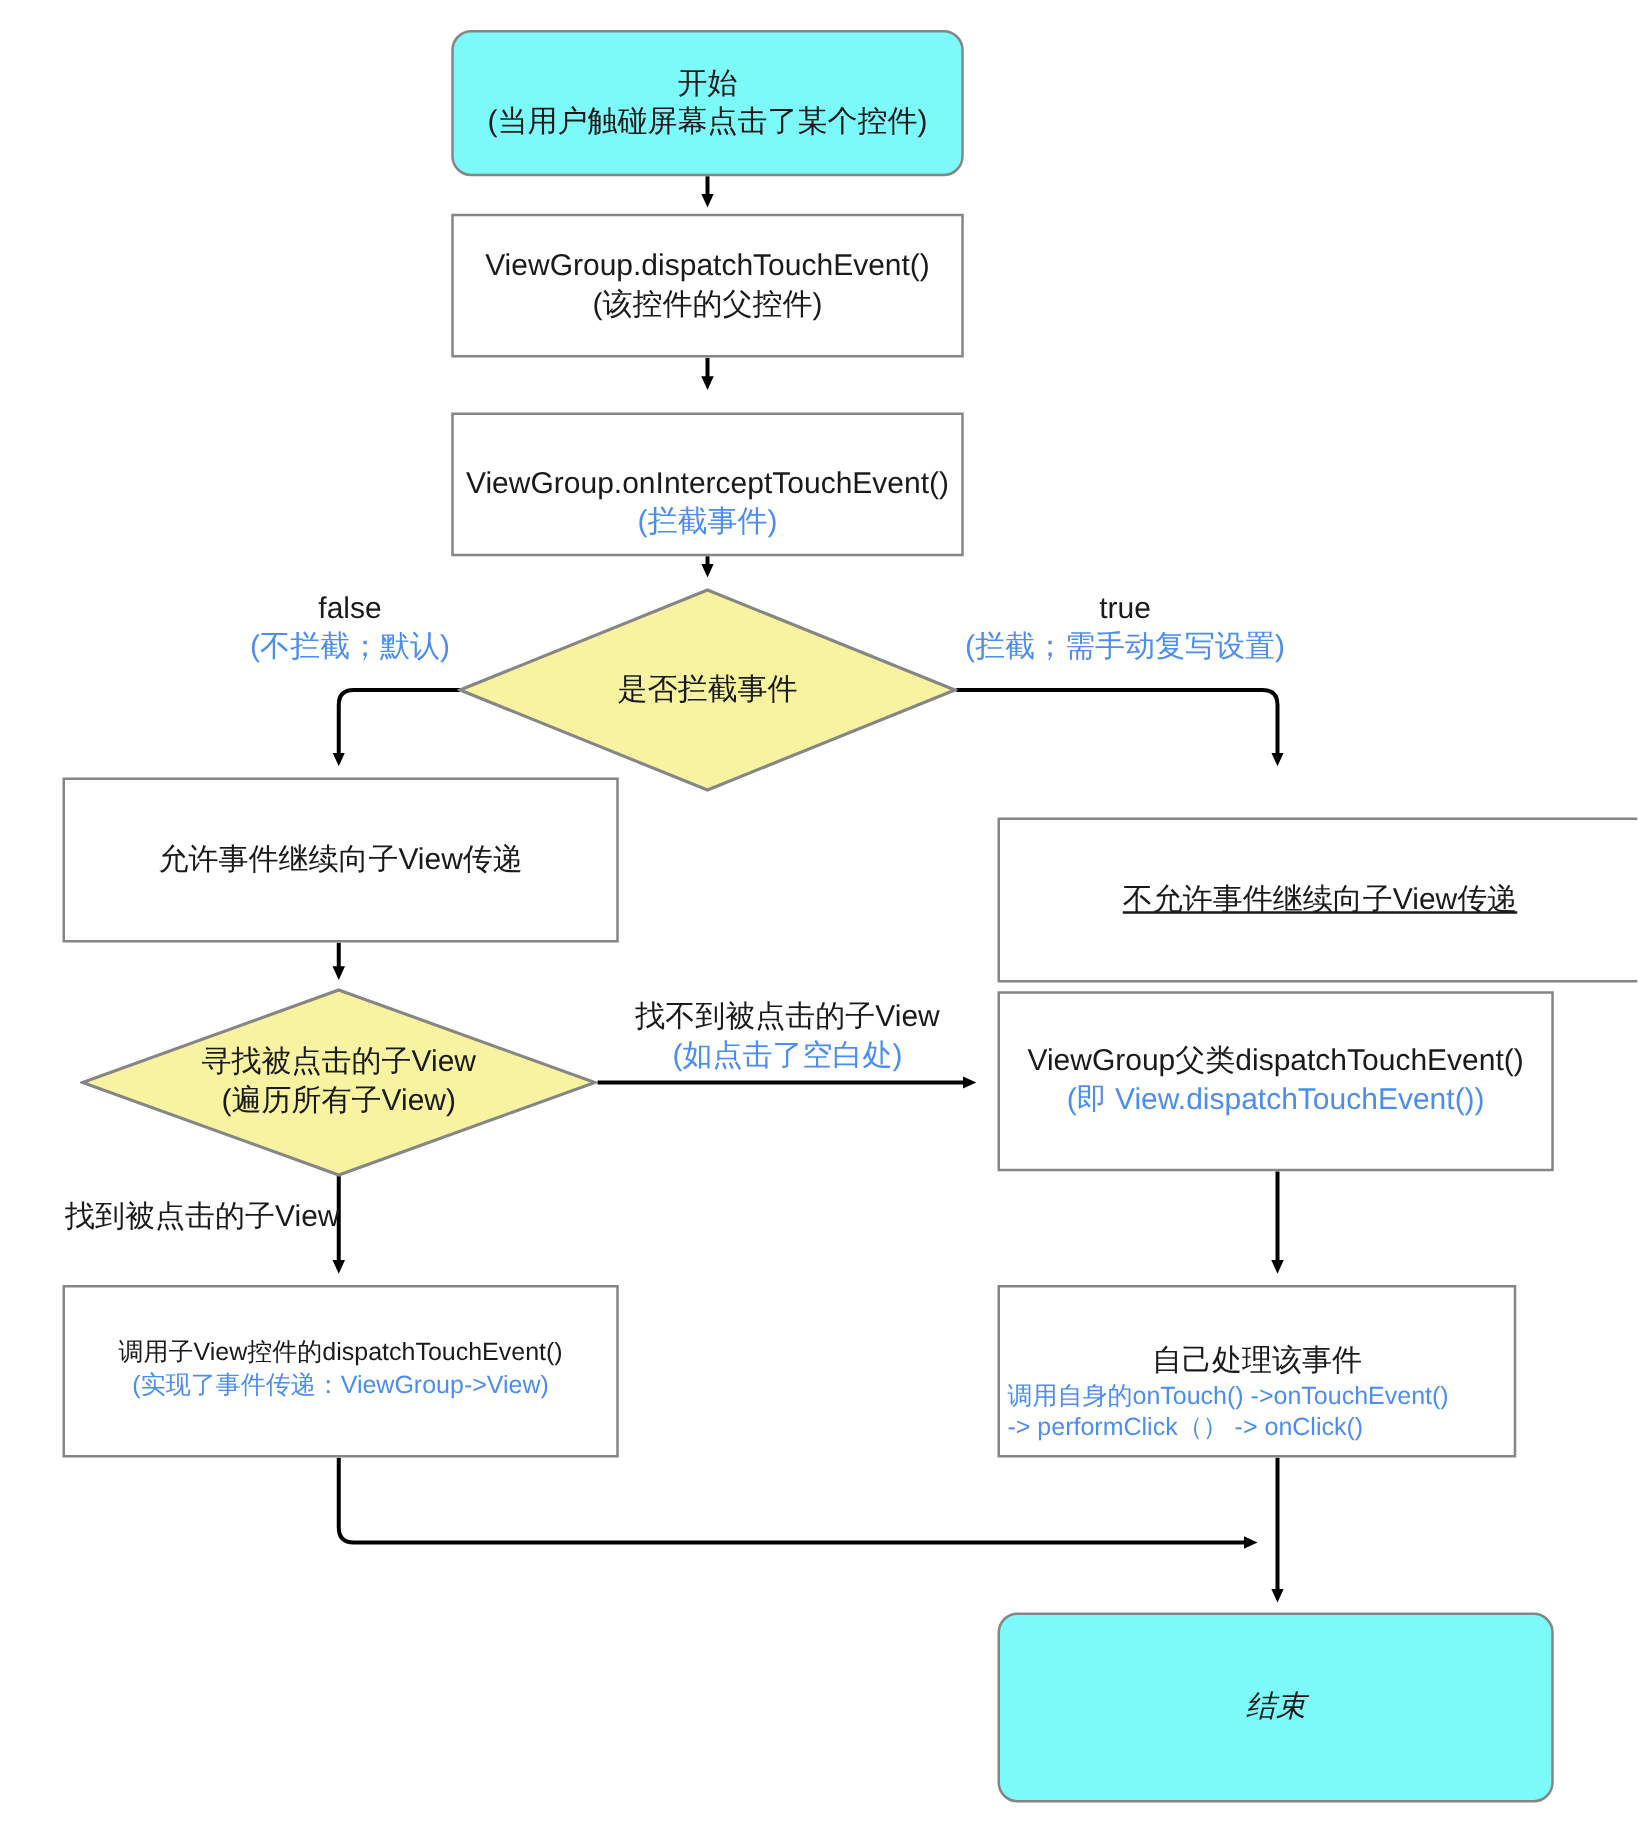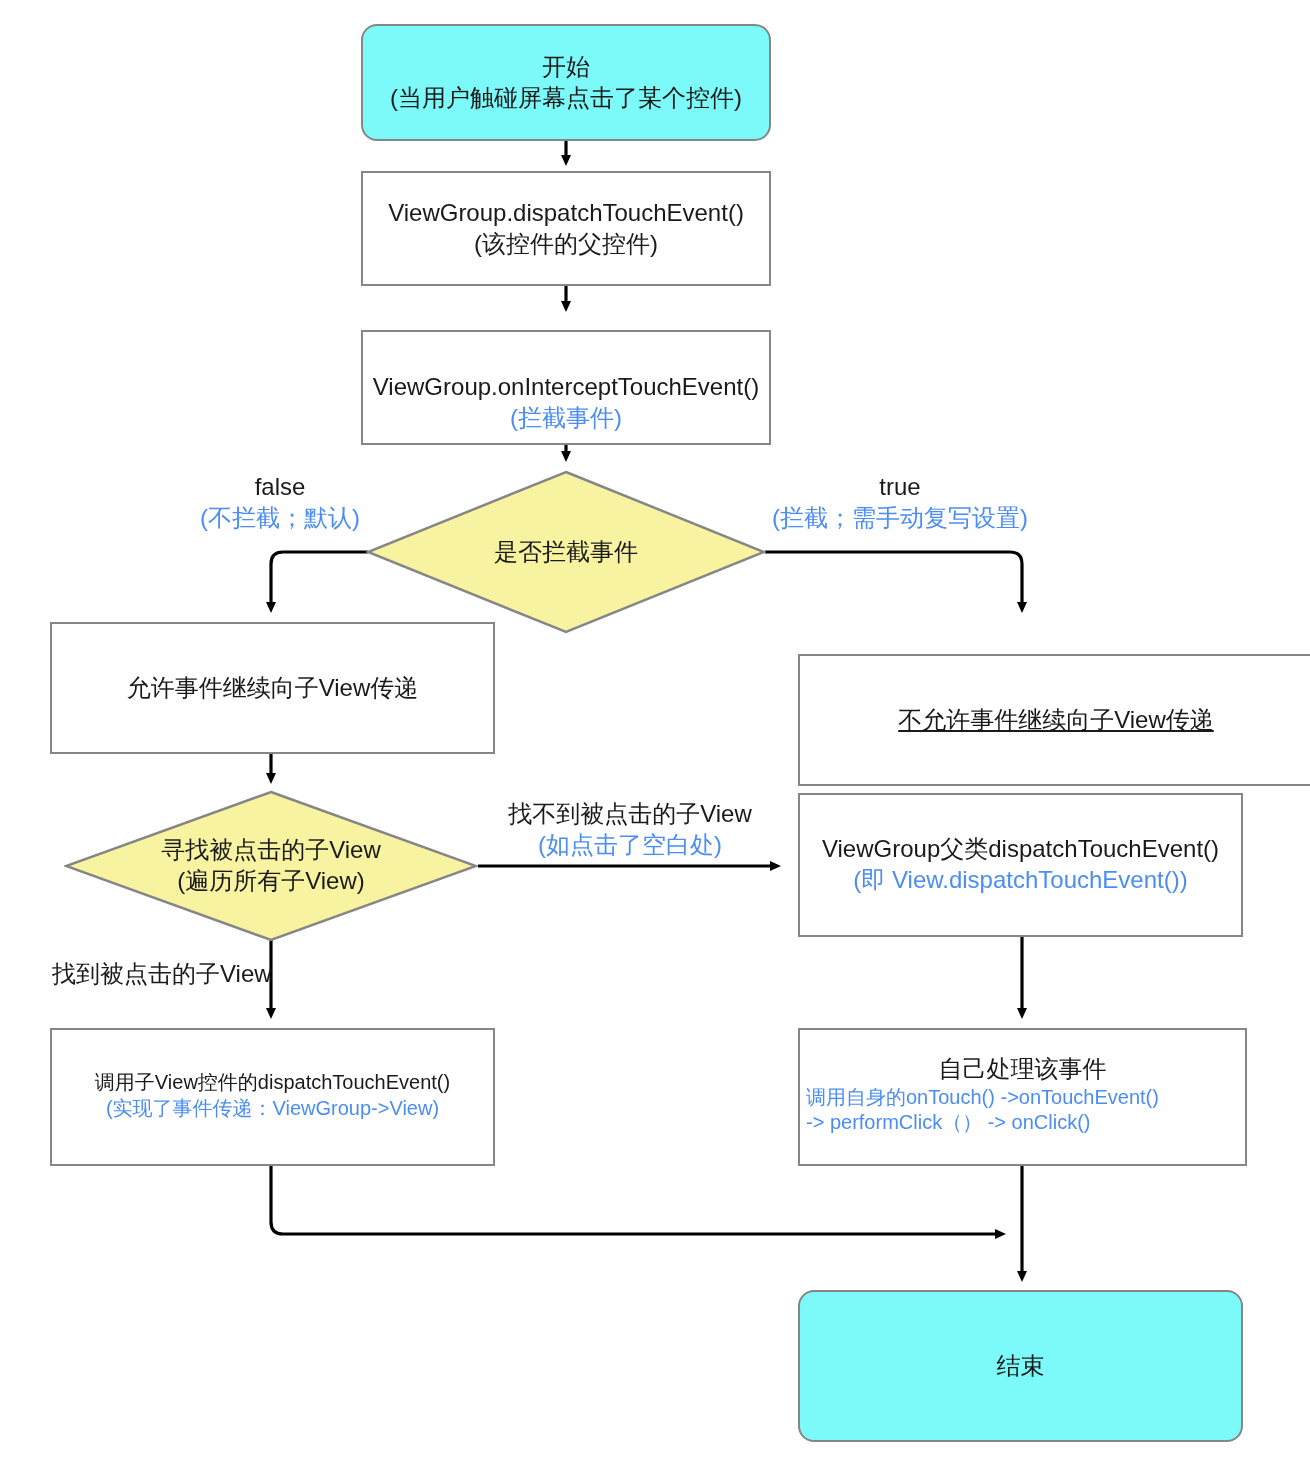--- a/index.html
+++ b/index.html
@@ -188,23 +188,23 @@
   <div class="node proc" style="left:798px; top:793px; width:445px; height:144px; justify-content:flex-start; padding-top:39px;">
     <span class="ln fs21">ViewGroup父类dispatchTouchEvent()</span>
     <span class="ln fs21 blue">(即 View.dispatchTouchEvent())</span>
   </div>
 
   <div class="node proc" style="left:50px; top:1028px; width:445px; height:138px; justify-content:flex-start; padding-top:40px;">
     <span class="ln fs20">调用子View控件的dispatchTouchEvent()</span>
     <span class="ln fs20 blue">(实现了事件传递：ViewGroup-&gt;View)</span>
   </div>
 
-  <div class="node proc" style="left:798px; top:1028px; width:449px; height:138px; justify-content:flex-start; padding-top:24px; align-items:flex-start;">
+  <div class="node proc" style="left:798px; top:1028px; width:415px; height:138px; justify-content:flex-start; padding-top:44px; align-items:flex-start;">
     <span class="ln fs21" style="width:100%; text-align:center;">自己处理该事件</span>
     <span class="ln fs20 blue" style="padding-left:6px;">调用自身的onTouch() -&gt;onTouchEvent()</span>
     <span class="ln fs20 blue" style="padding-left:6px;">-&gt; performClick（） -&gt; onClick()</span>
   </div>
 
-  <div class="node term" style="left:798px; top:1290px; width:445px; height:152px;">
+  <div class="node term" style="left:798px; top:1290px; width:445px; height:152px;font-style:italic;">
     <span class="ln fs21">结束</span>
   </div>
 
 </div>
 
 </body></html>

